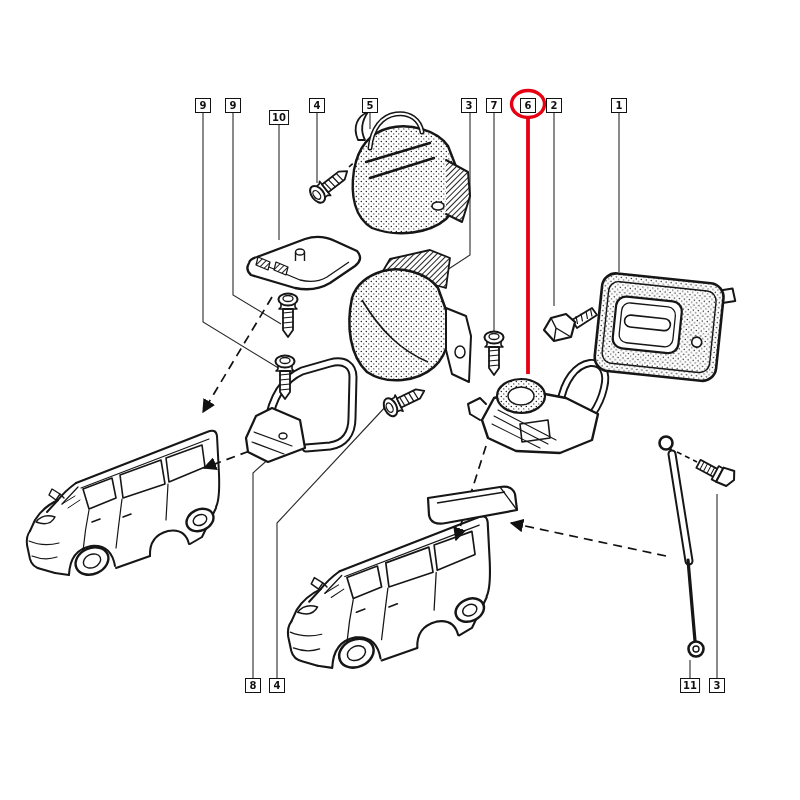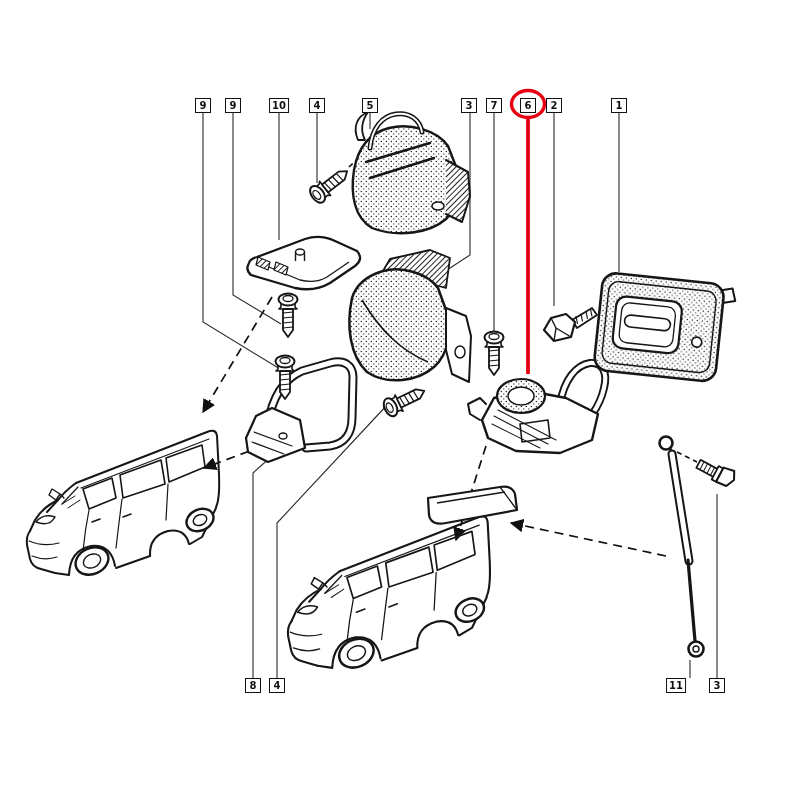--- a/index.html
+++ b/index.html
@@ -201,27 +201,27 @@
   </g>
 
   <g fill="none">
     <line x1="528" y1="117" x2="528" y2="374" stroke-width="3.8" stroke="#e60012"></line>
     <ellipse cx="528" cy="104" rx="16.5" ry="13.5" stroke-width="3.4" stroke="#e60012"></ellipse>
   </g>
 </svg>
 
 <div class="callout" style="left:203px;top:98px">9</div>
 <div class="callout" style="left:233px;top:98px">9</div>
-<div class="callout" style="left:279px;top:98px">10</div>
+<div class="callout" style="left:279px;top:110px">10</div>
 <div class="callout" style="left:317px;top:98px">4</div>
 <div class="callout" style="left:370px;top:98px">5</div>
 <div class="callout" style="left:469px;top:98px">3</div>
 <div class="callout" style="left:494px;top:98px">7</div>
 <div class="callout" style="left:528px;top:98px">6</div>
 <div class="callout" style="left:554px;top:98px">2</div>
 <div class="callout" style="left:619px;top:98px">1</div>
 
 <div class="callout" style="left:253px;top:678px">8</div>
 <div class="callout" style="left:277px;top:678px">4</div>
-<div class="callout" style="left:676px;top:678px">11</div>
+<div class="callout" style="left:690px;top:678px">11</div>
 <div class="callout" style="left:717px;top:678px">3</div>
 
 </div>
 
 </body></html>

